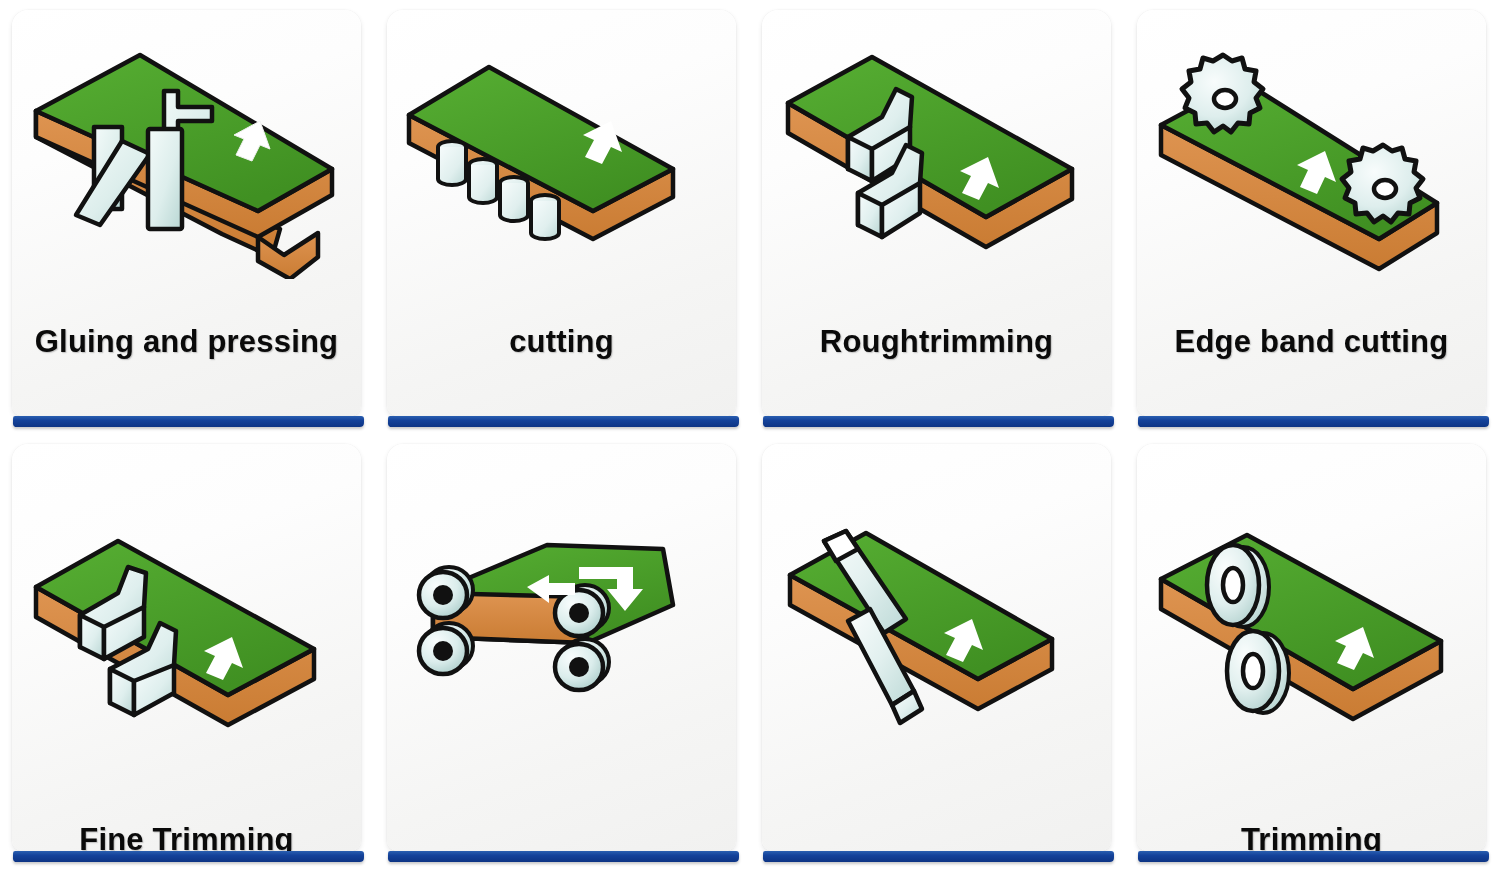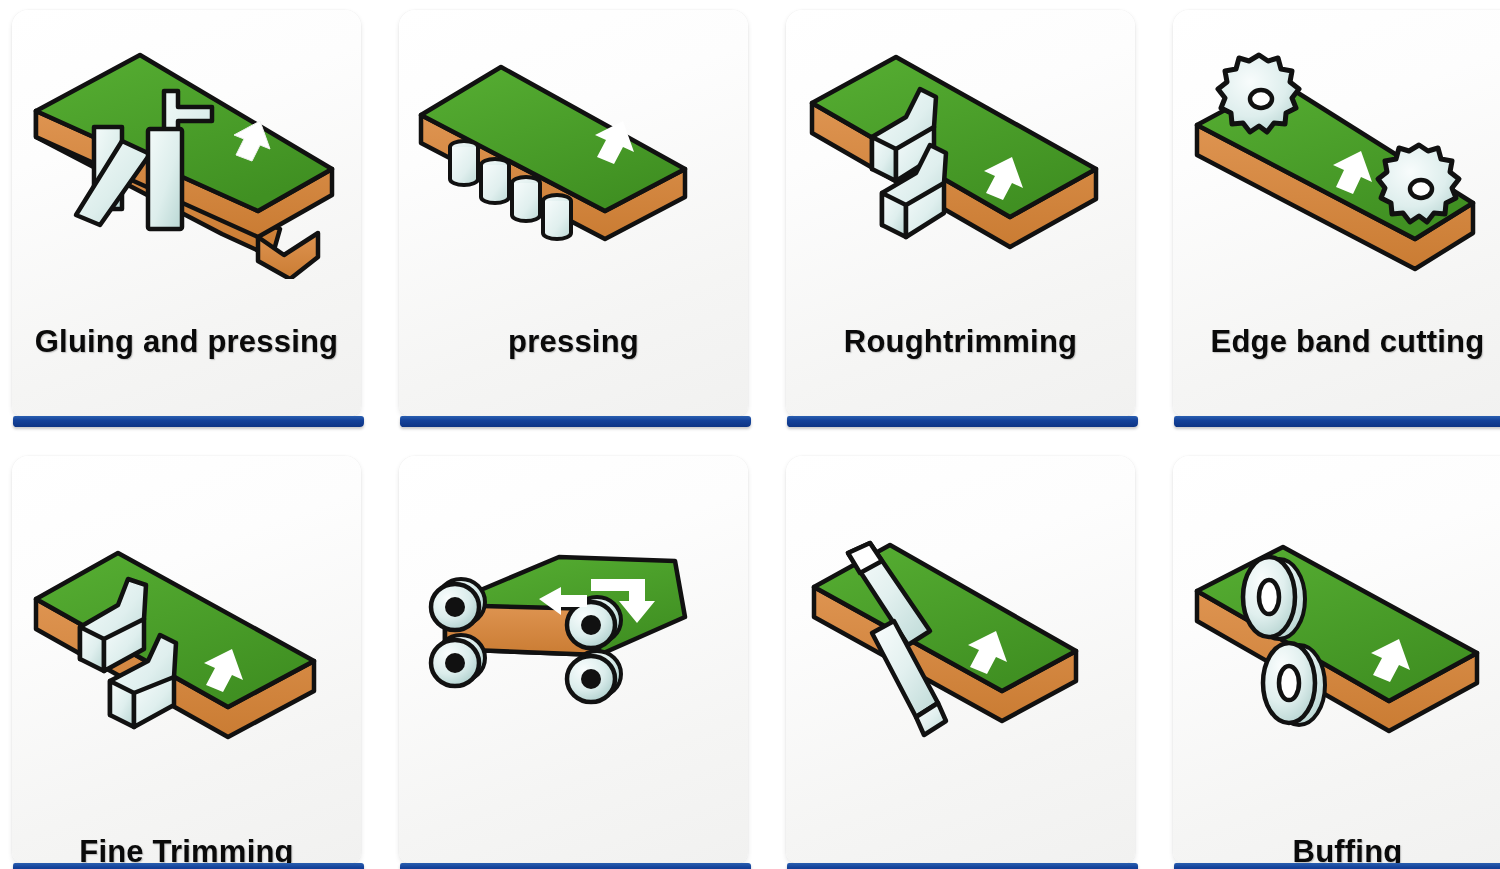--- a/index.html
+++ b/index.html
@@ -12,21 +12,20 @@
     height: 869px;
     font-family: "Liberation Sans", sans-serif;
     overflow: hidden;
   }
   #grid {
     display: grid;
     grid-template-columns: repeat(4, 375px);
     grid-template-rows: 434px 435px;
     width: 1500px;
     height: 857px;
-    gap: 12px;
   }
   .cell {
     position: relative;
     box-sizing: border-box;
   }
   .card {
     position: absolute;
     left: 12px;
     right: 14px;
     top: 10px;
@@ -185,21 +184,21 @@
                 </g>
               <g>
                   <ellipse cx="148" cy="162" rx="14" ry="6" fill="url(#g_met2)"></ellipse>
                   <path d="M134,162 L134,194 a14,6 0 0 0 28,0 L162,162" fill="url(#g_met2)"></path>
                 </g>
             </g>
             <path d="M214,82 L186,96 L197,101 L188,118 L205,125 L214,108 L225,113 Z" fill="#ffffff"></path>
           </svg>
         </div>
         <div class="lbl-wrap">
-          <div class="label label-2line">pressing</div>
+          <div class="label label-2line">cutting</div>
         </div>
       </div>
     </div>
   </div>
 
   <div class="cell r1">
     <div class="card">
       <div class="card-inner">
         <div class="art">
           <svg width="330" height="250" viewBox="0 0 330 250">
@@ -465,19 +464,19 @@
 
             <g transform="translate(106,148)">
               <ellipse cx="10" cy="2" rx="26" ry="40" fill="url(#g_buff)" stroke="#111" stroke-width="4"></ellipse>
               <ellipse cx="0" cy="0" rx="26" ry="40" fill="url(#g_buff)" stroke="#111" stroke-width="4.5"></ellipse>
               <ellipse cx="0" cy="0" rx="10" ry="17" fill="#ffffff" stroke="#111" stroke-width="4.5"></ellipse>
             </g>
             <path d="M216,104 L188,118 L199,123 L190,140 L207,147 L216,130 L227,135 Z" fill="#ffffff"></path>
           </svg>
         </div>
         <div class="lbl-wrap">
-          <div class="label">Buffing</div>
+          <div class="label">Trimming</div>
         </div>
       </div>
     </div>
   </div>
 
 </div>
 
 </body></html>

